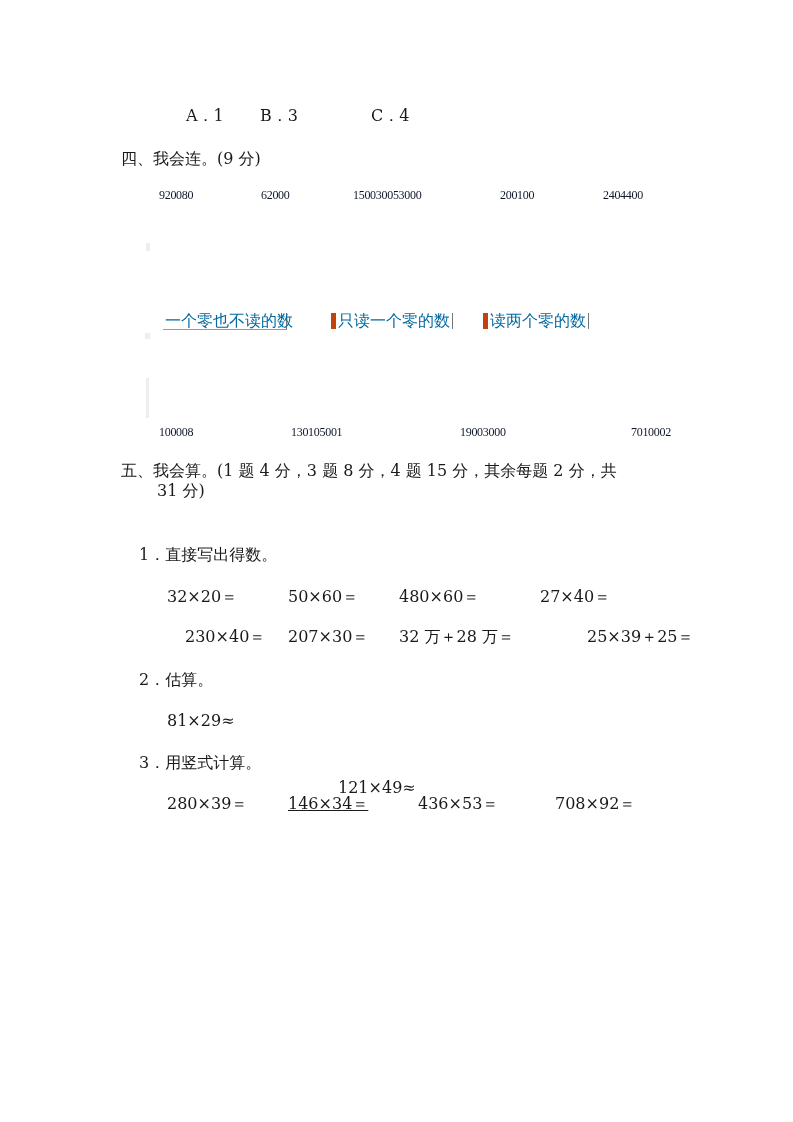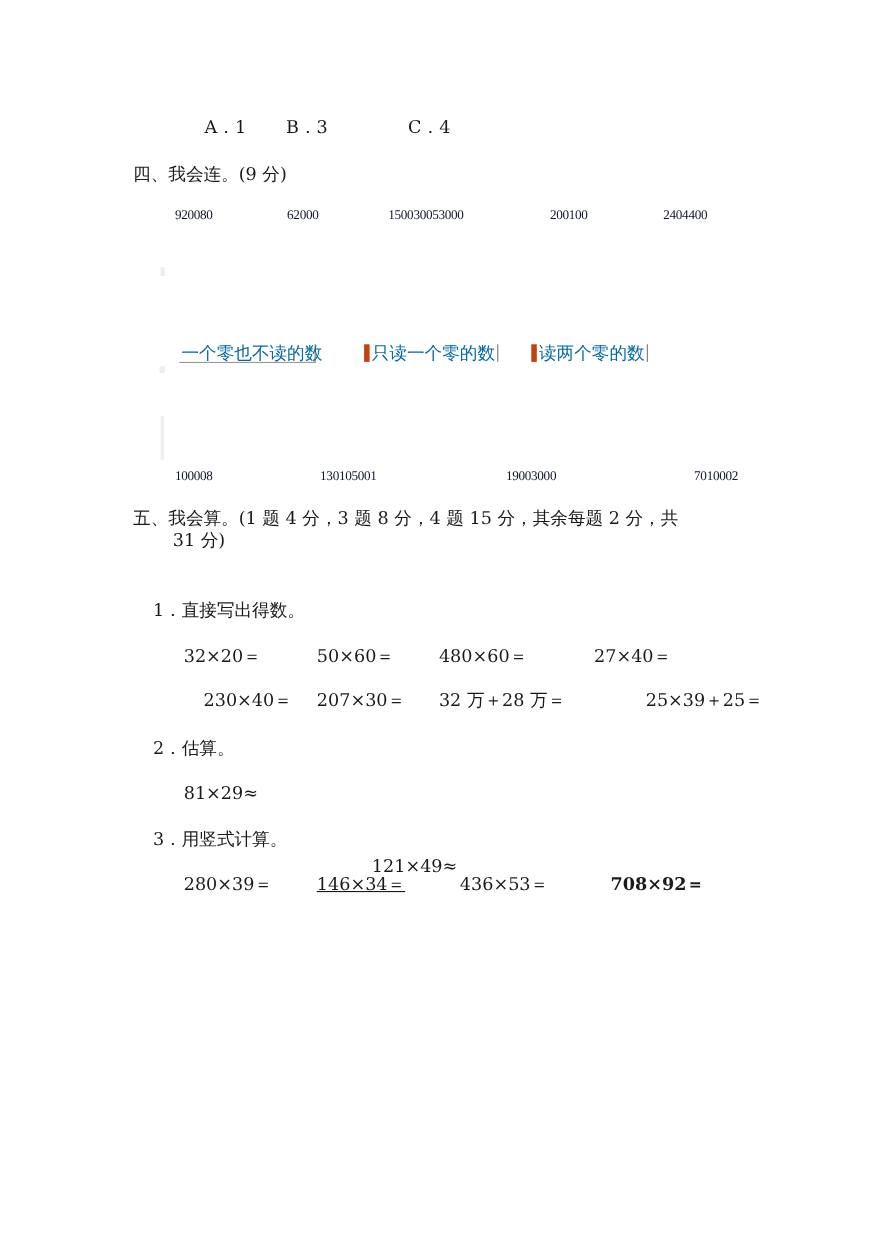--- a/index.html
+++ b/index.html
@@ -56,13 +56,13 @@
 <div class="abs t16" style="left:556px;top:627px;margin-left:31px;">25×39＋25＝</div>
 
 <div class="abs t16" style="left:139px;top:670px;">2．估算。</div>
 <div class="abs t16" style="left:167px;top:711px;">81×29≈</div>
 <div class="abs t16" style="left:338px;top:746px;margin-top:32px;">121×49≈</div>
 
 <div class="abs t16" style="left:139px;top:753px;">3．用竖式计算。</div>
 <div class="abs t16" style="left:167px;top:794px;">280×39＝</div>
 <div class="abs t16" style="left:288px;top:794px;text-decoration:underline;">146×34＝</div>
 <div class="abs t16" style="left:418px;top:794px;">436×53＝</div>
-<div class="abs t16" style="left:555px;top:794px;font-weight:bold;">708×92＝</div>
+<div class="abs t16" style="left:555px;top:794px;">708×92＝</div>
 
 </body></html>

